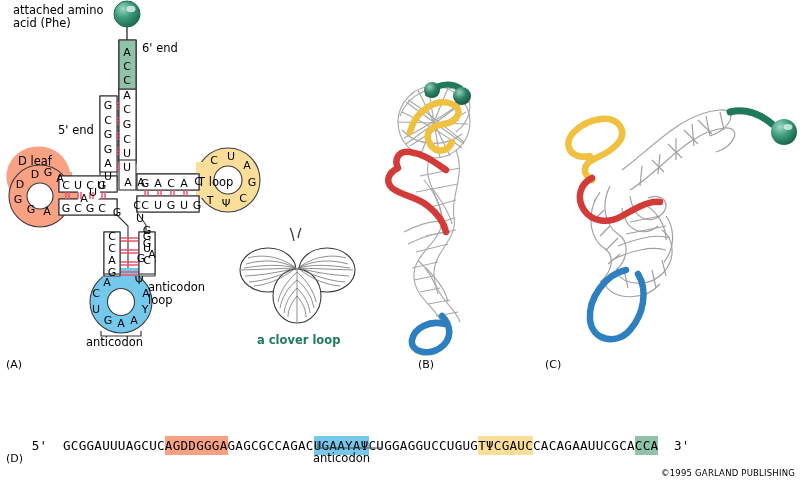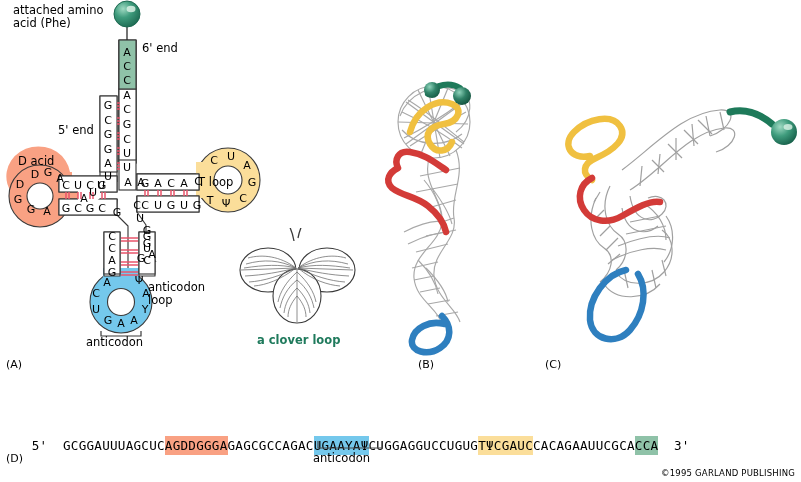--- a/index.html
+++ b/index.html
@@ -29,21 +29,21 @@
 </style>
 </head>
 <body>
 
 <div class="abs" style="left:0;top:0;width:370px;height:360px;">
 
   <div class="abs lbl" style="left:13px;top:4px;">attached amino
 acid (Phe)</div>
   <div class="abs lbl" style="left:142px;top:42px;">6' end</div>
   <div class="abs lbl" style="left:58px;top:92px;margin-top:32px;">5' end</div>
-  <div class="abs lbl" style="left:18px;top:155px;">D acid</div>
+  <div class="abs lbl" style="left:18px;top:155px;">D leaf</div>
   <div class="abs lbl" style="left:198px;top:131px;margin-top:45px;">T loop</div>
   <div class="abs lbl" style="left:148px;top:281px;">anticodon
 loop</div>
   <div class="abs lbl" style="left:86px;top:336px;">anticodon</div>
 
   <svg width="370" height="360" viewBox="0 0 370 360">
     <defs>
       <radialGradient id="sphG" cx="35%" cy="30%" r="75%">
         <stop offset="0%" stop-color="#9fd9c2"></stop>
         <stop offset="45%" stop-color="#3f9c7d"></stop>

